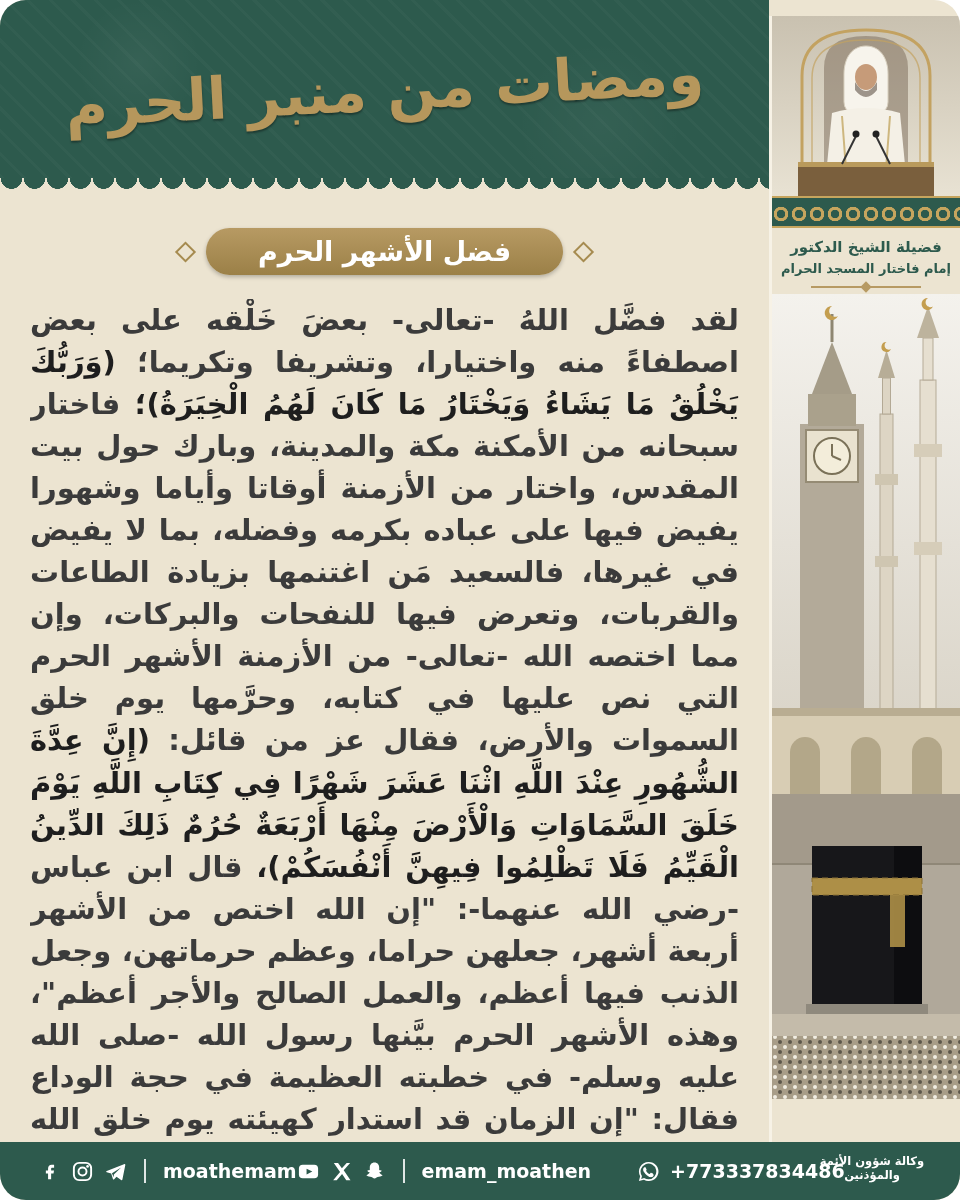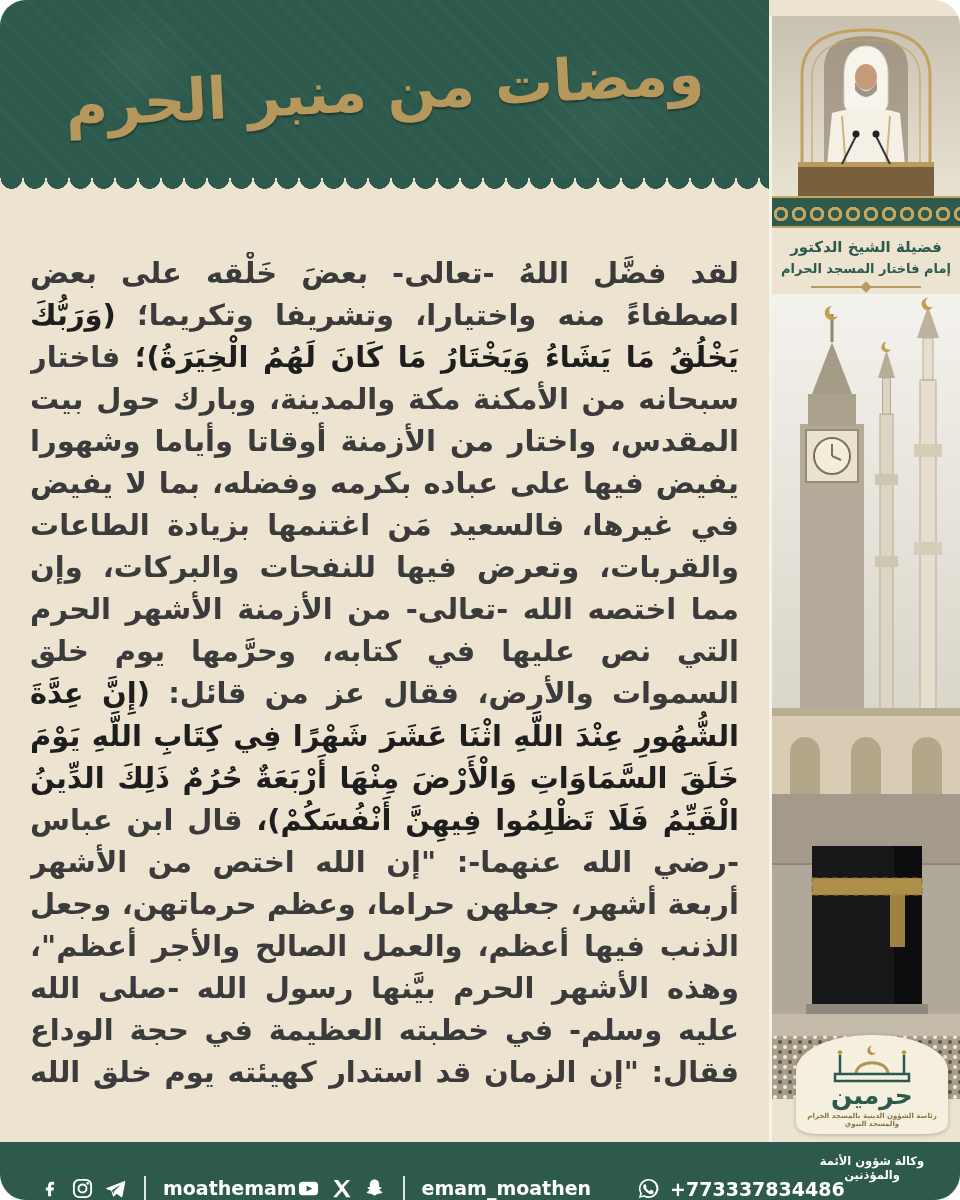--- a/index.html
+++ b/index.html
@@ -49,21 +49,21 @@
            box-shadow:0 2px 4px rgba(0,0,0,0.25); }
   .badge::before, .badge::after { content:""; position:absolute; top:50%; width:11px; height:11px;
            border:2.5px solid #a68b50; transform:translateY(-50%) rotate(45deg); }
   .badge::before { left:-28px; } .badge::after { right:-28px; }
   .article { margin-top:24px; font-size:29px; font-weight:700; color:#3b3b3b;
              line-height:1.45; text-align:justify; max-height:840px; overflow:hidden; }
   .article .quran { color:#1e1e1e; }
 
   
   .footer { position:absolute; left:0; bottom:0; width:960px; height:58px; background:#2d5a4d;
-            display:flex; align-items:flex-end; padding:0 190px 0 38px; z-index:10;margin-top:14px; }
+            display:flex; align-items:center; padding:0 190px 0 38px; z-index:10;margin-top:14px; }
   .social-group { display:flex; align-items:center; gap:10px; }
   .social-group.g2 { margin-right:46px; }
   .social-group.g3 { margin-right:auto; }
   .icon { width:23px; height:23px; display:block; }
   .sep { width:2px; height:24px; background:rgba(255,255,255,0.85); margin:0 7px; }
   .handle, .phone { color:#ffffff; font-weight:bold; font-size:19px; direction:ltr; unicode-bidi:embed; }
 
   
   .logo { position:absolute; right:12px; bottom:18px; width:152px; z-index:11; text-align:center; }
   .logo-blob { background:#f5efe0; border-radius:48% 48% 14% 14% / 36% 36% 10% 10%;
@@ -172,20 +172,21 @@
       <rect x="40" y="84" width="110" height="17" fill="#ad8f47"></rect>
       <rect x="40" y="84" width="110" height="17" fill="none" stroke="#8a7136" stroke-width="1" stroke-dasharray="6 4"></rect>
       <rect x="118" y="101" width="15" height="52" fill="#ad8f47" opacity="0.9"></rect>
       <rect x="34" y="210" width="122" height="10" fill="#8f897d"></rect>
       <rect x="0" y="220" width="188" height="22" fill="#c4bbaa"></rect>
       <rect x="0" y="242" width="188" height="63" fill="url(#crowdPat)"></rect>
     </svg>
   </aside>
 
   <main class="main">
+    <div class="badge">فضل الأشهر الحرم</div>
     <p class="article"><span>لقد فضَّل اللهُ -تعالى- بعضَ خَلْقه على بعض اصطفاءً منه واختيارا، وتشريفا وتكريما؛ </span><span class="quran">(وَرَبُّكَ يَخْلُقُ مَا يَشَاءُ وَيَخْتَارُ مَا كَانَ لَهُمُ الْخِيَرَةُ)؛ </span><span>فاختار سبحانه من الأمكنة مكة والمدينة، وبارك حول بيت المقدس، واختار من الأزمنة أوقاتا وأياما وشهورا يفيض فيها على عباده بكرمه وفضله، بما لا يفيض في غيرها، فالسعيد مَن اغتنمها بزيادة الطاعات والقربات، وتعرض فيها للنفحات والبركات، وإن مما اختصه الله -تعالى- من الأزمنة الأشهر الحرم التي نص عليها في كتابه، وحرَّمها يوم خلق السموات والأرض، فقال عز من قائل: </span><span class="quran">(إِنَّ عِدَّةَ الشُّهُورِ عِنْدَ اللَّهِ اثْنَا عَشَرَ شَهْرًا فِي كِتَابِ اللَّهِ يَوْمَ خَلَقَ السَّمَاوَاتِ وَالْأَرْضَ مِنْهَا أَرْبَعَةٌ حُرُمٌ ذَلِكَ الدِّينُ الْقَيِّمُ فَلَا تَظْلِمُوا فِيهِنَّ أَنْفُسَكُمْ)، </span><span>قال ابن عباس -رضي الله عنهما-: "إن الله اختص من الأشهر أربعة أشهر، جعلهن حراما، وعظم حرماتهن، وجعل الذنب فيها أعظم، والعمل الصالح والأجر أعظم"، وهذه الأشهر الحرم بيَّنها رسول الله -صلى الله عليه وسلم- في خطبته العظيمة في حجة الوداع فقال: </span><span>"إن الزمان قد استدار كهيئته يوم خلق الله السموات والأرض، السنة اثنا عشر شهرا، منها أربعة حرم، ثلاثة متواليات: ذو القعدة وذو الحجة والمحرم، ورجب شهر مُضَرَ، الذي بين جمادى وشعبان" </span><span>(رواه الشيخان).</span></p>
   </main>
 
   <footer class="footer">
     <div class="social-group">
       <svg class="icon" viewBox="0 0 24 24">
         <path fill="#fff" d="M14.5 8.2h2.3V5h-2.6c-2.2 0-3.7 1.6-3.7 3.8V11H8.2v3h2.3v6h3.2v-6h2.5l.5-3h-3V9c0-.5.3-.8.8-.8z"></path>
       </svg>
       <svg class="icon" viewBox="0 0 24 24">
         <rect x="3" y="3" width="18" height="18" rx="5.5" fill="none" stroke="#fff" stroke-width="2"></rect>
@@ -216,29 +217,16 @@
 
     <div class="social-group g3">
       <svg class="icon" viewBox="0 0 24 24">
         <path fill="#fff" d="M12 2a10 10 0 0 0-8.7 14.9L2 22l5.3-1.4A10 10 0 1 0 12 2zm0 18.2a8.2 8.2 0 0 1-4.2-1.1l-.3-.2-3.1.8.8-3-.2-.3A8.2 8.2 0 1 1 12 20.2zm4.6-6.1c-.3-.1-1.5-.7-1.7-.8-.2-.1-.4-.1-.6.1l-.8 1c-.1.2-.3.2-.6.1a6.7 6.7 0 0 1-2-1.2 7.4 7.4 0 0 1-1.4-1.7c-.1-.3 0-.4.1-.6l.4-.5c.1-.2.1-.3 0-.5s-.6-1.5-.8-2c-.2-.5-.4-.5-.6-.5h-.5c-.2 0-.5.1-.7.3-.3.3-1 1-1 2.3s1 2.6 1.1 2.8c.1.2 1.9 3 4.6 4.2 2.7 1.1 2.7.8 3.2.7.5 0 1.7-.7 1.9-1.4.2-.7.2-1.2.2-1.3-.1-.1-.3-.2-.6-.3z"></path>
       </svg>
       <span class="phone">+773337834486</span>
     </div>
   </footer>
 
   <div class="logo">
-    <div class="logo-blob">
-      <svg width="90" height="40" viewBox="0 0 90 40" style="margin:0 auto; display:block;">
-        <line x1="13" y1="32" x2="13" y2="12" stroke="#2d5a4d" stroke-width="2.5"></line>
-        <circle cx="13" cy="9.5" r="2.2" fill="#b2924f"></circle>
-        <line x1="77" y1="32" x2="77" y2="12" stroke="#2d5a4d" stroke-width="2.5"></line>
-        <circle cx="77" cy="9.5" r="2.2" fill="#b2924f"></circle>
-        <path d="M29,31 C29,16 61,16 61,31" fill="none" stroke="#b2924f" stroke-width="3"></path>
-        <path d="M45,3 a4.5,4.5 0 1 0 4,6.3 a3.5,3.5 0 1 1 -4,-6.3" fill="#b2924f"></path>
-        <rect x="8" y="31" width="74" height="7" fill="none" stroke="#2d5a4d" stroke-width="2.5"></rect>
-      </svg>
-      <div class="logo-title">حرمين</div>
-      <div class="logo-sub">رئاسة الشؤون الدينية بالمسجد الحرام والمسجد النبوي</div>
-    </div>
     <div class="agency">وكالة شؤون الأئمة والمؤذنين</div>
   </div>
 
 </div>
 
 </body></html>

